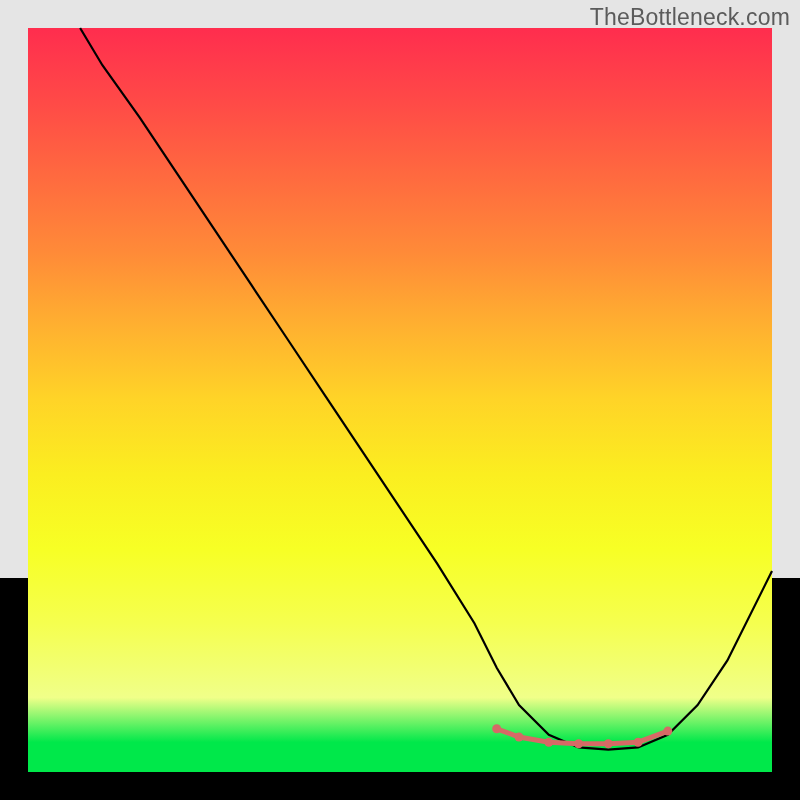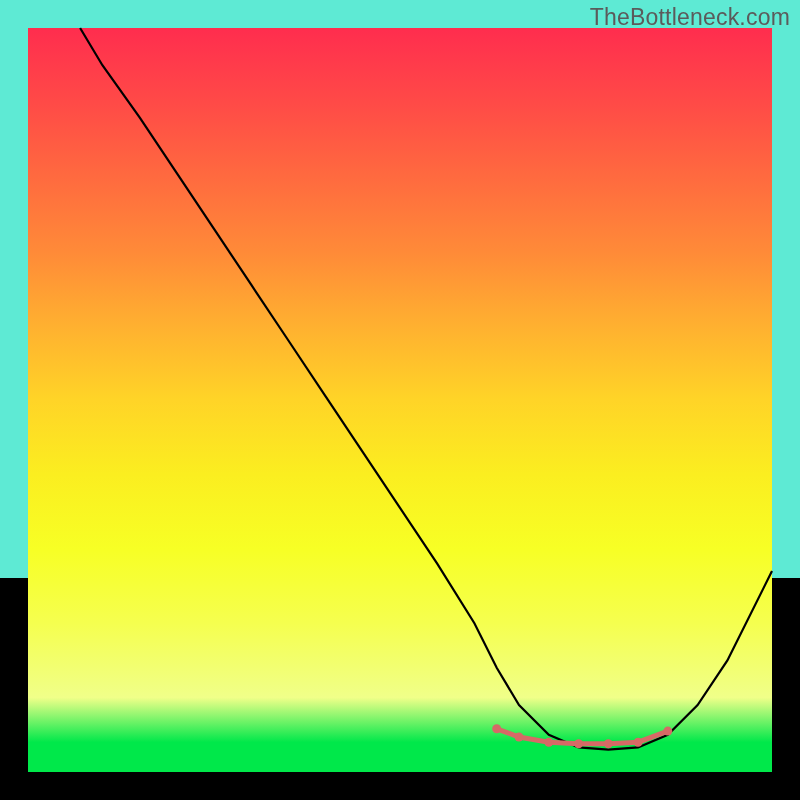--- a/index.html
+++ b/index.html
@@ -8,21 +8,21 @@
     background: #000;
     width: 800px;
     height: 800px;
     overflow: hidden;
     font-family: Arial, Helvetica, sans-serif;
   }
   .frame {
     position: relative;
     width: 800px;
     height: 578px;
-    background: #5eead4;
+    background: #e5e5e5;
   }
   .watermark {
     position: absolute;
     top: 4px;
     right: 10px;
     color: #5b5b5b;
     font-size: 23px;
     font-weight: 500;
     letter-spacing: 0.2px;
     z-index: 10;

